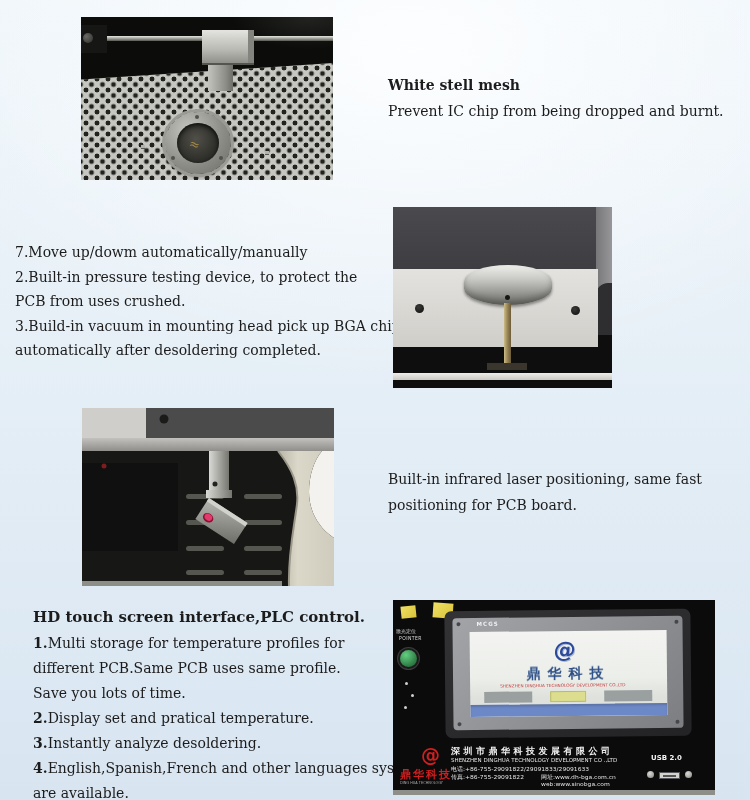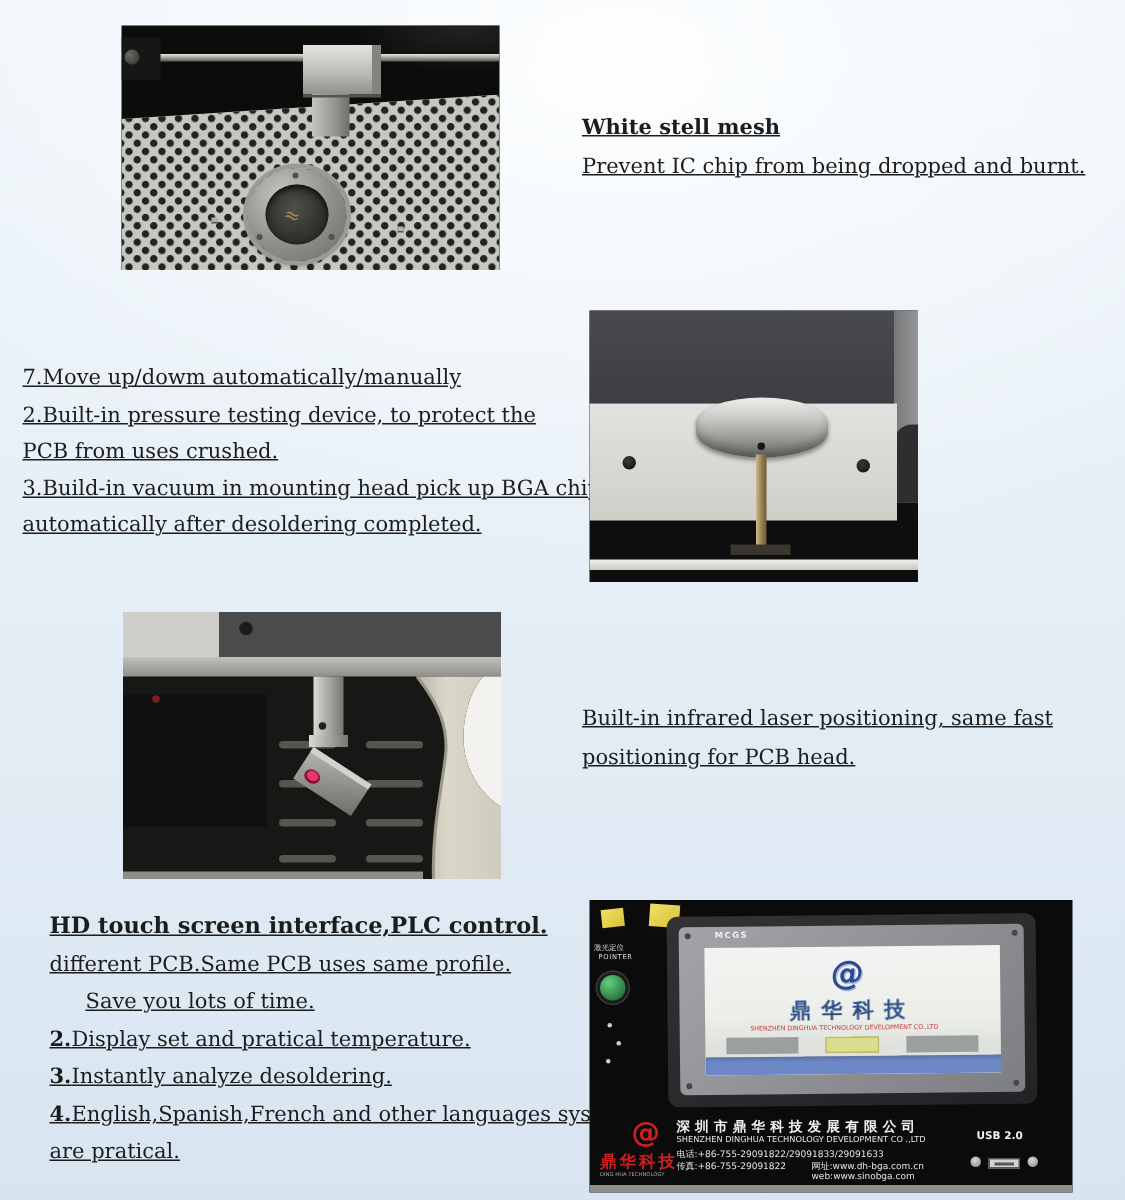--- a/index.html
+++ b/index.html
@@ -3,21 +3,21 @@
 <meta charset="utf-8">
 <style>
   * { margin:0; padding:0; box-sizing:border-box; }
   body { font-family:"DejaVu Serif", serif; }
   .page { position:relative; width:750px; height:800px; overflow:hidden;
     background:
       radial-gradient(120% 70% at 55% 6%, rgba(253,254,255,.95) 0%, rgba(253,254,255,0) 60%),
       linear-gradient(180deg,#eef5fa 0%,#e7f0f7 40%,#d8e5f1 100%);
   }
   .abs { position:absolute; }
-  .txt { color:#1c1c1c; font-size:14px; white-space:nowrap;text-decoration:underline; }
+  .txt { color:#1c1c1c; font-size:14px; white-space:nowrap; }
   .tline { line-height:24.6px; }
   .bold { font-weight:bold; }
 
   
   .photo1 { left:81px; top:17px; width:252px; height:163px; background:#0c0c0b; overflow:hidden; }
   .p1-topglow { position:absolute; right:0; top:0; width:120px; height:40px;
     background:radial-gradient(80% 100% at 80% 0%, #232322 0%, transparent 80%); }
   .p1-plate { position:absolute; left:0; top:46px; width:252px; height:117px;
     background-color:#c7c7c1;
     background-image:
@@ -216,31 +216,32 @@
         <ellipse cx="10" cy="16.5" rx="4" ry="3.2" fill="#e23a6e"></ellipse>
       </g>
       <path d="M192,43 L252,43 L252,178 L206,178 L252,178 L252,130 C234,118 227,100 227,84 C227,68 232,52 240,43 Z" fill="#f3f2ee"></path>
       <path d="M196,43 C211,62 217,78 215,96 C212,120 206,146 207,178 L252,178 L252,130 C234,118 227,100 227,84 C227,68 232,52 240,43 Z" fill="url(#g-arm)"></path>
       <path d="M196,43 C211,62 217,78 215,96 C212,120 206,146 207,178" fill="none" stroke="#9a9789" stroke-width="2"></path>
     </svg>
   </div>
 
   <div class="abs txt" style="left:388px; top:466px;">
     <div class="tline" style="line-height:26px;">Built-in infrared laser positioning, same fast</div>
-    <div class="tline" style="line-height:26px;">positioning for PCB head.</div>
+    <div class="tline" style="line-height:26px;">positioning for PCB board.</div>
   </div>
 
   <div class="abs txt" style="left:33px; top:604px;">
     <div class="tline bold" style="line-height:27px; font-size:15px;">HD touch screen interface,PLC control.</div>
+    <div class="tline" style="line-height:25px;"><b>1.</b><span>Multi storage for temperature profiles for</span></div>
     <div class="tline" style="line-height:25px;"><b></b><span>different PCB.Same PCB uses same profile.</span></div>
-    <div class="tline" style="line-height:25px;margin-left:24px;"><b></b><span>Save you lots of time.</span></div>
+    <div class="tline" style="line-height:25px;"><b></b><span>Save you lots of time.</span></div>
     <div class="tline" style="line-height:25px;"><b>2.</b><span>Display set and pratical temperature.</span></div>
     <div class="tline" style="line-height:25px;"><b>3.</b><span>Instantly analyze desoldering.</span></div>
     <div class="tline" style="line-height:25px;"><b>4.</b><span>English,Spanish,French and other languages systems</span></div>
-    <div class="tline" style="line-height:25px;"><b></b><span>are pratical.</span></div>
+    <div class="tline" style="line-height:25px;"><b></b><span>are available.</span></div>
   </div>
 
   <div class="abs photo4">
     <div class="p4-label" style="left:8px; top:6px; width:15px; height:12px; transform:rotate(-6deg);"></div>
     <div class="p4-label" style="left:40px; top:3px; width:20px; height:15px; transform:rotate(4deg);"></div>
     <div class="p4-ctrltxt" style="left:3px; top:28px; transform:scale(.5);">激光定位</div>
     <div class="p4-ctrltxt" style="left:6px; top:36px; transform:scale(.45); letter-spacing:1px;">POINTER</div>
     <div class="p4-green"></div>
     <div class="p4-dot" style="left:12px; top:82px;"></div>
     <div class="p4-dot" style="left:18px; top:94px;"></div>

